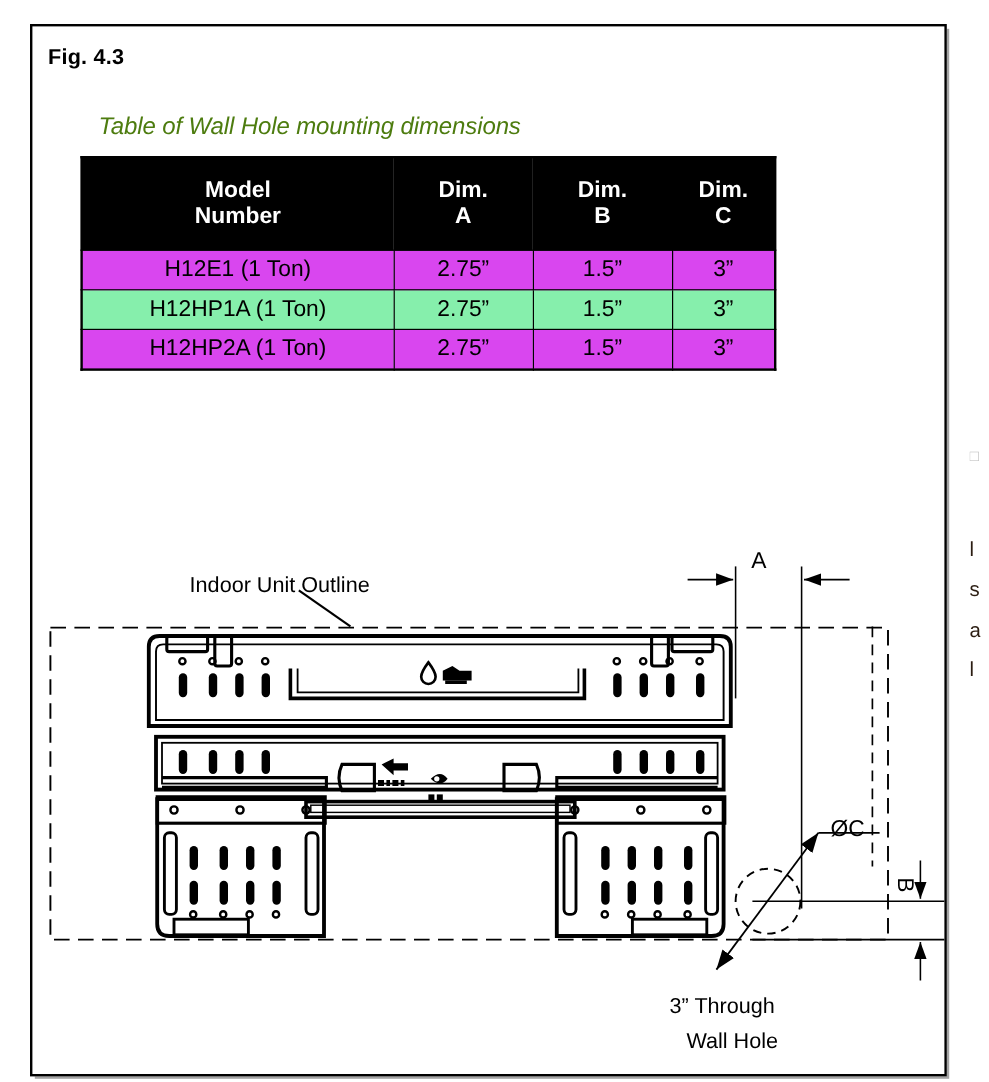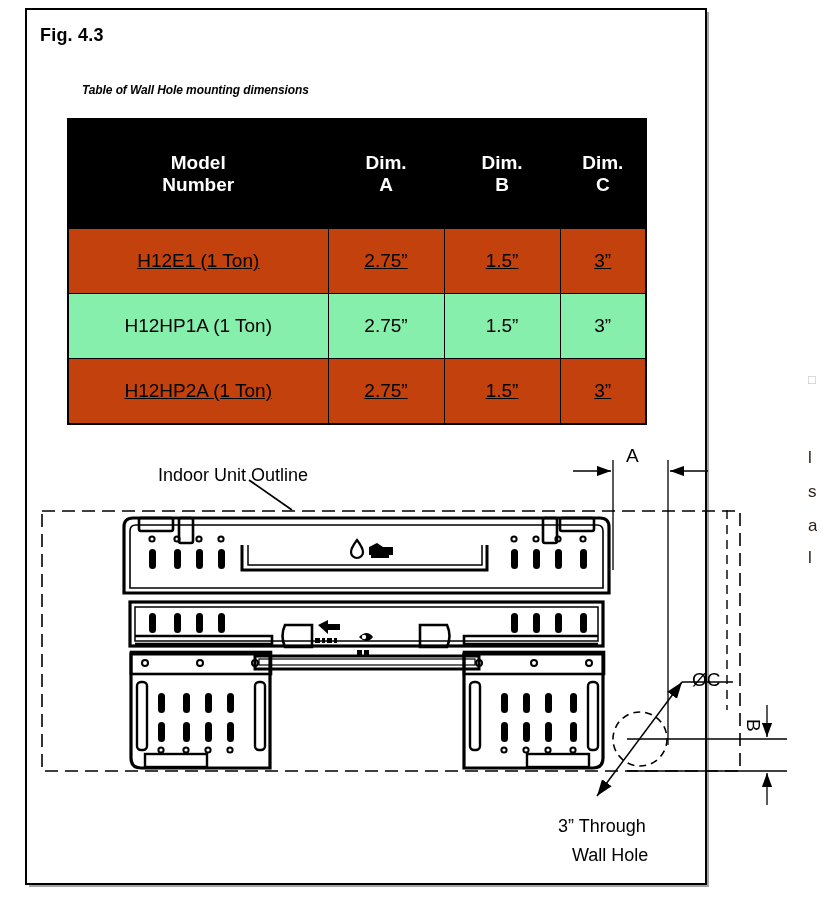--- a/index.html
+++ b/index.html
@@ -12,22 +12,22 @@
     height: 902px;
     position: relative;
     font-family: "Liberation Sans", sans-serif;
     overflow: hidden;
   }
 
   
   #figure-box {
     position: absolute;
     left: 25px;
-    top: 8px;
-    width: 682px;
+    top: 20px;
+    width: 764px;
     height: 877px;
     border: 2px solid #000000;
     background: #ffffff;
     box-sizing: border-box;
     box-shadow: 3px 3px 0 -1px rgba(90,90,90,0.55);
   }
 
   
   #fig-label {
     position: absolute;
@@ -37,61 +37,61 @@
     font-weight: bold;
     color: #000;
     letter-spacing: 0.2px;
   }
 
   
   #table-title {
     position: absolute;
     left: 55px;
     top: 73px;
-    font-size: 12px;
-    font-weight: bold;
+    font-size: 20px;
+    font-weight: normal;
     font-style: italic;
-    color: #000000;
+    color: #4d7c0f;
     letter-spacing: -0.1px;
   }
 
   
   #dim-table {
     position: absolute;
     left: 40px;
     top: 108px;
     border-collapse: collapse;
     table-layout: fixed;
     border: 2px solid #000;
   }
   #dim-table th, #dim-table td {
     border: 1px solid #000;
     text-align: center;
     vertical-align: middle;
     font-size: 19px;
     color: #000;
-    padding: 16px;
+    padding: 0;
     height: 32px;
     font-weight: normal;
   }
   #dim-table thead th {
     background: #000000;
     color: #ffffff;
     font-weight: bold;
     height: 76px;
     line-height: 1.18;
     border: 1px solid #000;
     font-size: 19px;
   }
   #dim-table thead th span { display: block; }
   .col-model { width: 260px; }
   .col-dim   { width: 116px; }
   .col-dim-c { width: 86px;  }
   tr.alt td { background: #86efac; }
-  tr.plain td { background: #c2410c; text-decoration: underline; }
+  tr.plain td { background: #d946ef; }
 
   
   #drawing {
     position: absolute;
     left: 0;
     top: 0;
     width: 764px;
     height: 877px;
     pointer-events: none;
   }

